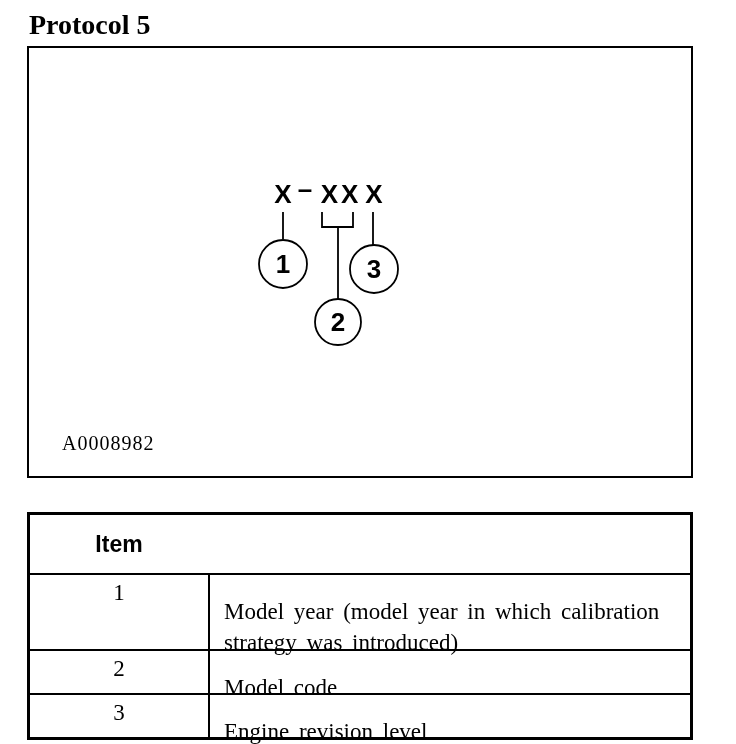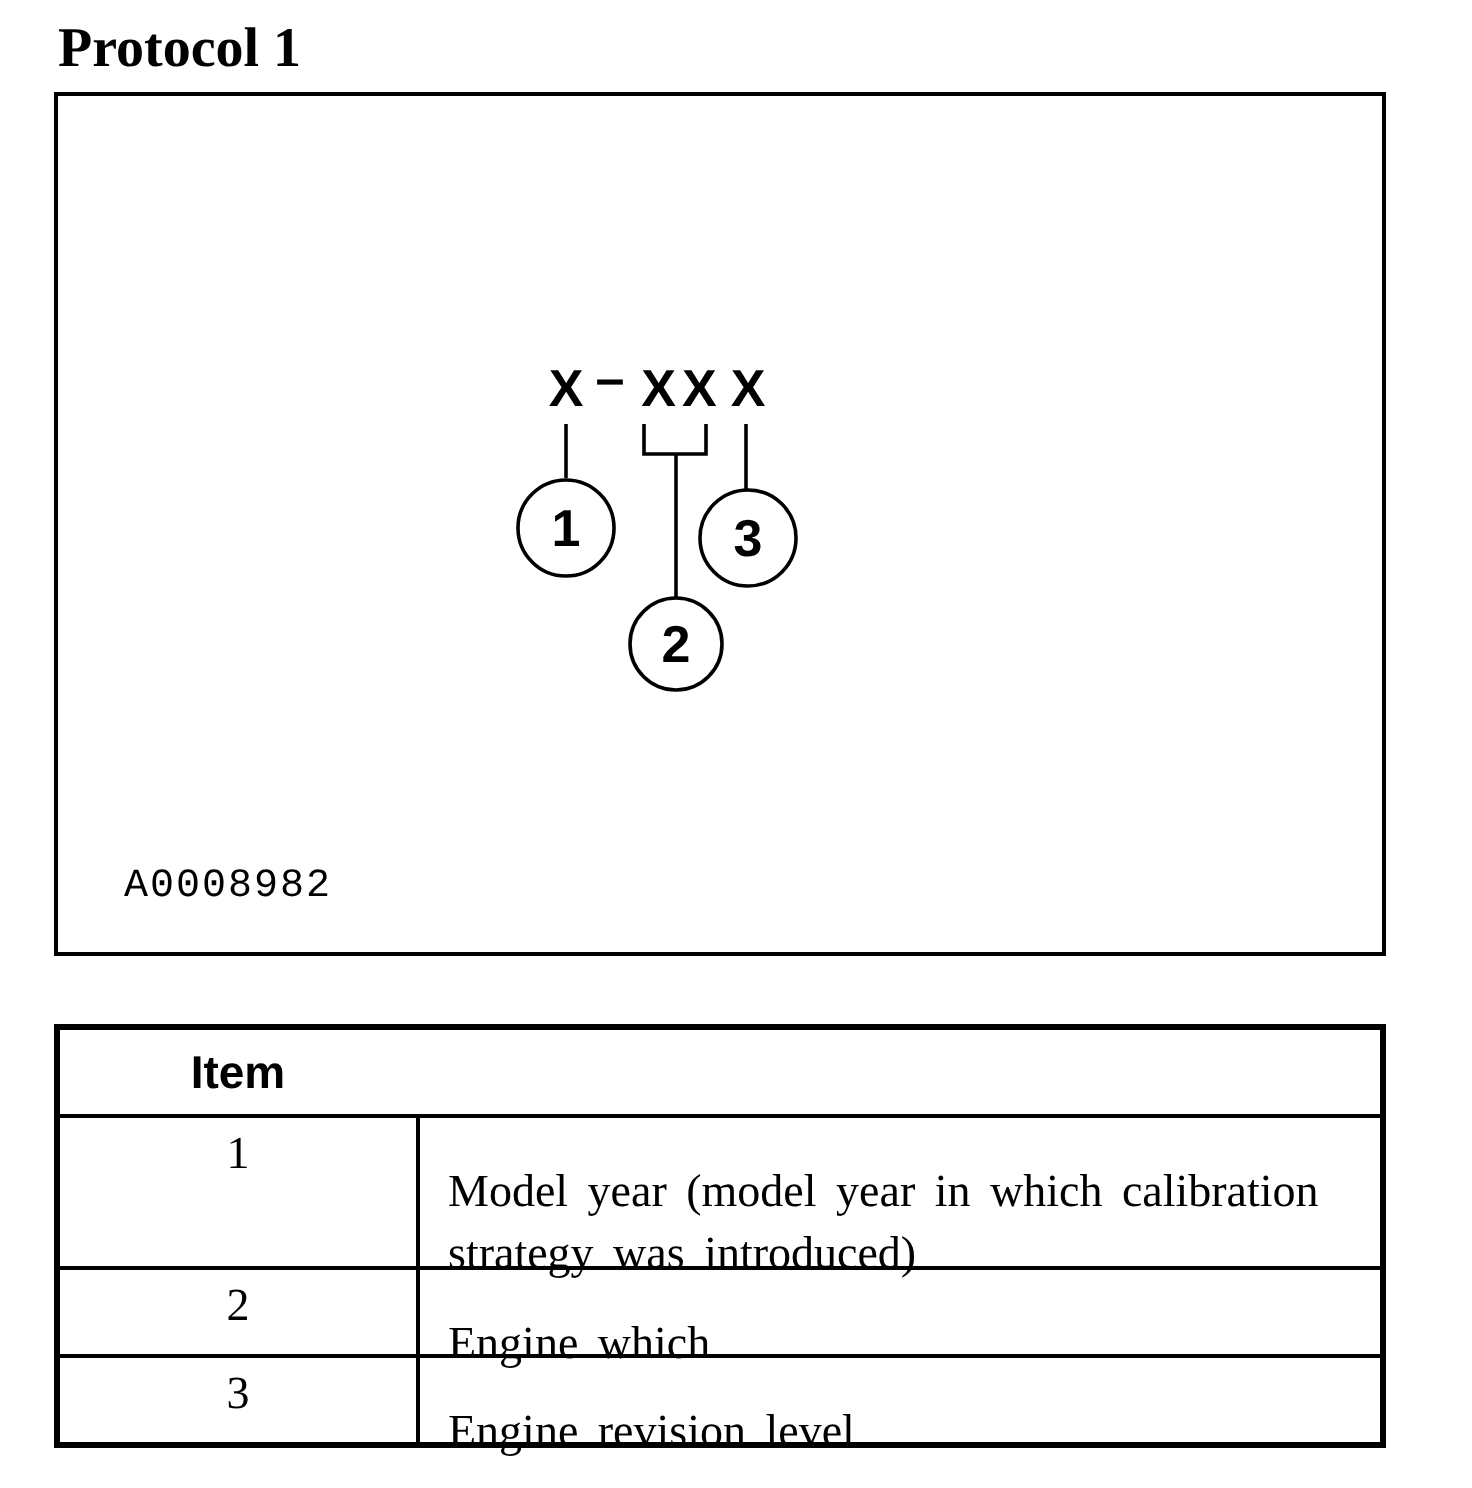--- a/index.html
+++ b/index.html
@@ -55,21 +55,21 @@
   .callout-digit { font-size: 26px; text-anchor: middle; }
   .diagram-stroke {
     stroke: #000000;
     stroke-width: 1.8px;
     fill: none;
   }
   .figure-code {
     position: absolute;
     left: 33px;
     top: 384px;
-    font-family: Liberation Mono, monospace;
+    font-family: Liberation Serif, serif;
     font-size: 20px;
     letter-spacing: 1px;
     color: #000000;
   }
 
   
   .dtable {
     position: absolute;
     left: 27px;
     top: 512px;
@@ -77,21 +77,21 @@
     border: 3px solid #000000;
     box-sizing: border-box;
     background: #ffffff;
     font-family: "Liberation Serif", "DejaVu Serif", serif;
     color: #000000;
   }
   .trow {
     display: flex;
     border-top: 2px solid #000000;
   }
-  .trow.thead { border-top: none; height: 42px; }
+  .trow.thead { border-top: none; height: 58px; }
   .trow.r-tall { height: 74px; }
   .trow.r-short { height: 42px; }
   .cell-item {
     width: 178px;
     flex: none;
     display: flex;
     justify-content: center;
     align-items: flex-start;
     padding-top: 5px;
     font-size: 23px;
@@ -120,21 +120,21 @@
     font-weight: bold;
     font-size: 23px;
     word-spacing: normal;
   }
 </style>
 </head>
 <body>
 
 <div class="page">
 
-  <h1 class="page-title">Protocol 1</h1>
+  <h1 class="page-title">Protocol 5</h1>
 
   <div class="figure-box">
     <svg class="diagram-svg" width="662" height="428" viewBox="0 0 662 428" xmlns="http://www.w3.org/2000/svg">
 
       <text class="code-glyph" x="254" y="155">X</text>
       <text class="code-glyph" x="276" y="150">–</text>
       <text class="code-glyph-pair" x="312" y="155">XX</text>
       <text class="code-glyph" x="345" y="155">X</text>
 
       <line class="diagram-stroke" x1="254" y1="164" x2="254" y2="191"></line>
@@ -165,21 +165,21 @@
     <div class="trow r-tall">
       <div class="cell-item">1</div>
       <div class="cell-desc">
         <span class="desc-text">Model year (model year in which calibration strategy was introduced)</span>
       </div>
     </div>
 
     <div class="trow r-short">
       <div class="cell-item">2</div>
       <div class="cell-desc">
-        <span class="desc-text">Engine which</span>
+        <span class="desc-text">Model code</span>
       </div>
     </div>
 
     <div class="trow r-short">
       <div class="cell-item">3</div>
       <div class="cell-desc">
         <span class="desc-text">Engine revision level</span>
       </div>
     </div>
 

